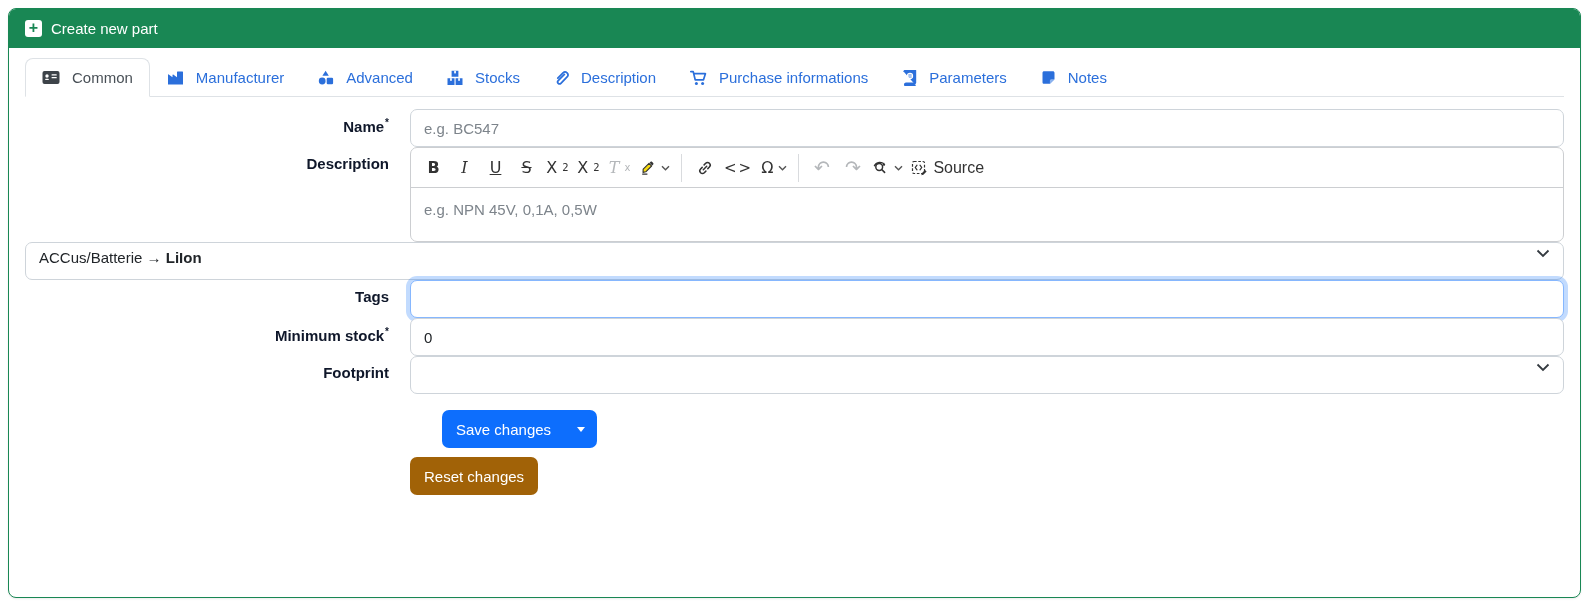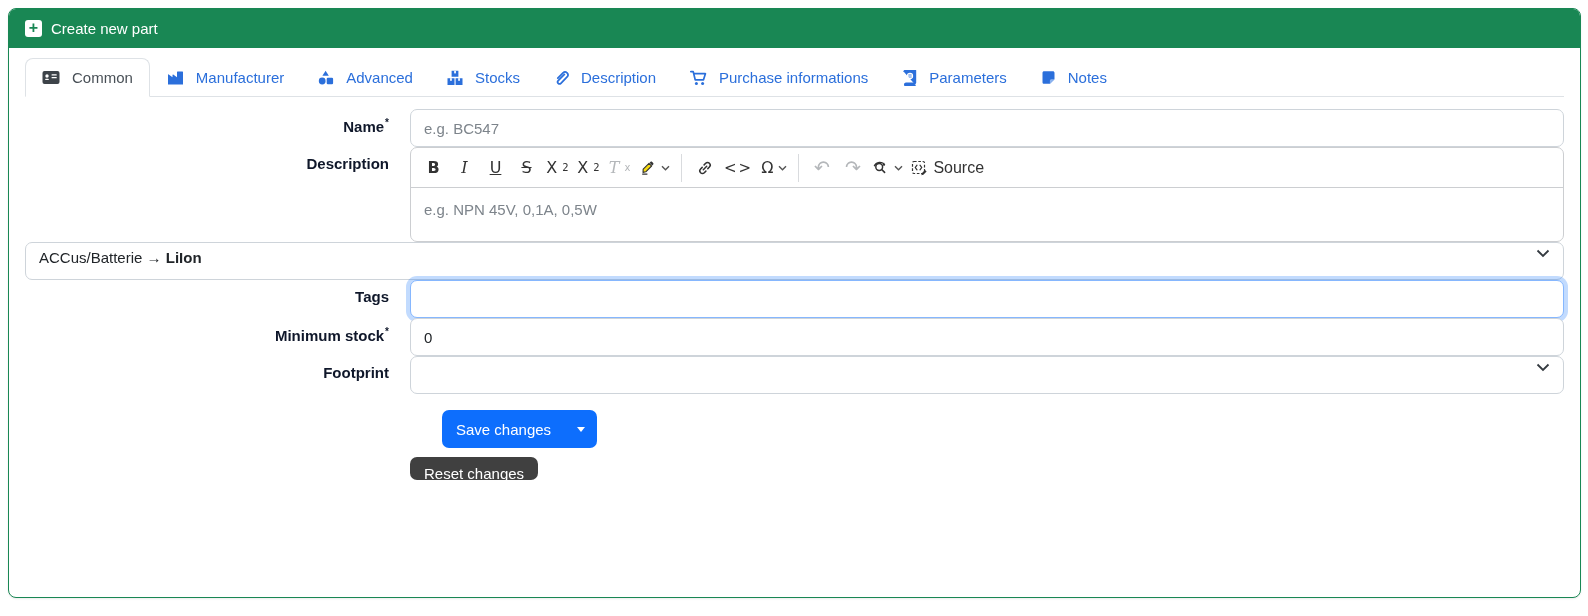--- a/index.html
+++ b/index.html
@@ -66,21 +66,21 @@
 
   
   .actions { margin-top:16px; }
   .btn-group { display:inline-flex;padding-left:32px; }
   .btn { border:none; cursor:pointer; font-family:inherit; font-size:15px; color:#fff; }
   .btn-save { background:#0d6efd; border-radius:7px 0 0 7px; padding:8px 14px; height:38px; }
   .btn-caret { background:#0d6efd; border-radius:0 7px 7px 0; padding:0 12px; height:38px;
                display:inline-flex; align-items:center; }
   .caret-down { width:0; height:0; border-left:4.5px solid transparent; border-right:4.5px solid transparent;
                 border-top:5px solid #fff; }
-  .btn-reset { background:#404040; border-radius:7px; padding:8px 14px; height:23px; margin-top:9px; display:block; }
+  .btn-reset { background:#a16207; border-radius:7px; padding:8px 14px; height:38px; margin-top:9px; display:block; }
 
   .chev { flex:0 0 auto; }
 </style>
 </head>
 <body>
 
 <div class="page">
   <div class="card">
 
     <div class="card-header">

